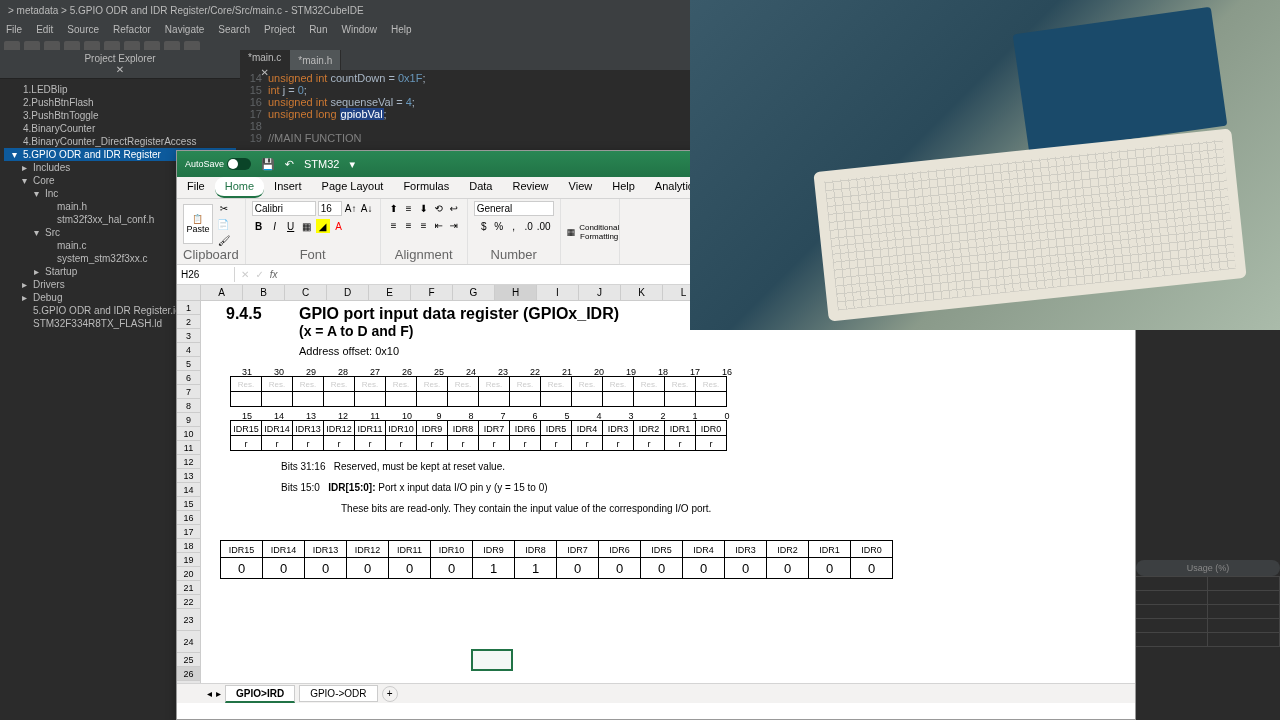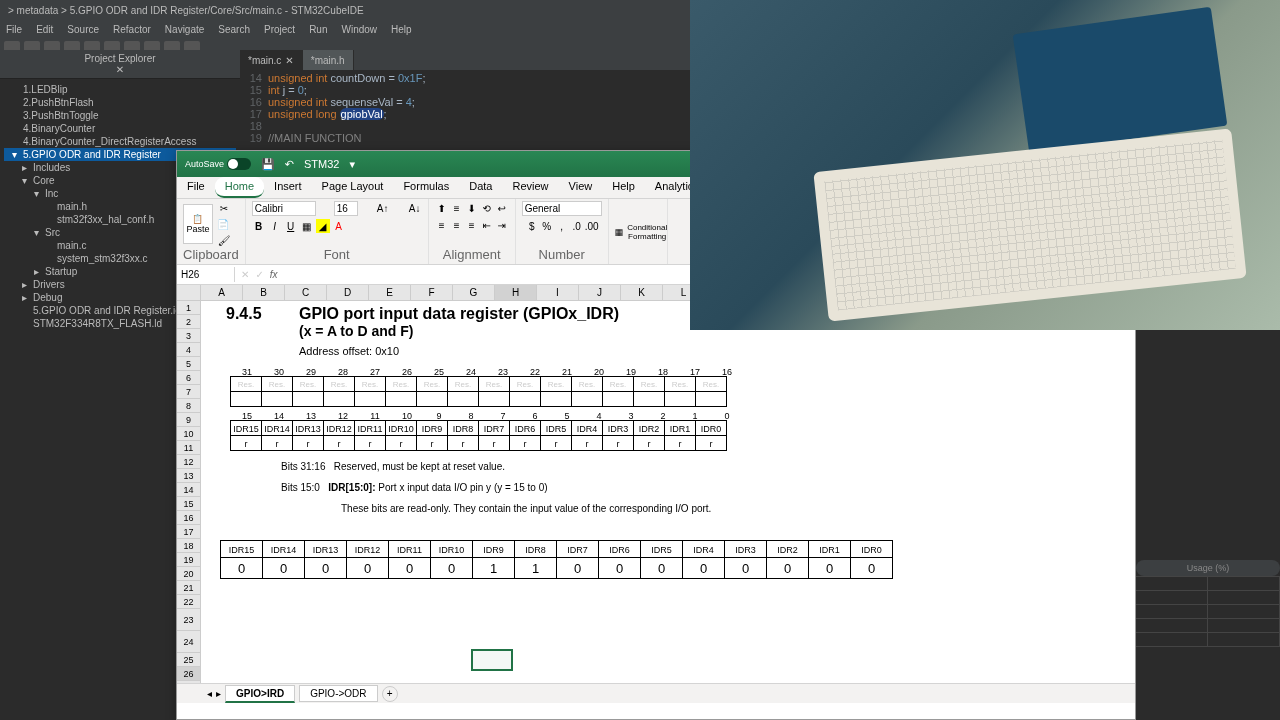--- a/index.html
+++ b/index.html
@@ -20,26 +20,26 @@
 .tree-item.indent1 { padding-left: 18px; }
 .tree-item.indent2 { padding-left: 30px; }
 .tree-item.indent3 { padding-left: 42px; }
 .tree-item.selected { background: #0d5a9c; color: #fff; }
 .tree-arrow { width: 8px; display: inline-block; }
 
 
 .code-area { position: absolute; left: 240px; top: 50px; width: 450px; height: 100px; background: #2b2b2b; }
 .tab-row { height: 20px; background: #3c3f41; display: flex; }
 .code-tab { padding: 2px 8px; font-size: 10px; color: #bbb; background: #515658; display: flex; align-items: center; gap: 4px; border-right: 1px solid #2b2b2b; }
-.code-tab.active { background: #2b2b2b; }
+.code-tab.active { background: #2b2b2b; flex-direction: column; }
 .code-lines { padding: 2px 4px; font-family: Consolas, monospace; font-size: 11px; color: #a9b7c6; }
 .line { display: flex; }
 .line-num { width: 24px; text-align: right; color: #606366; padding-right: 6px; }
 .kw { color: #cc7832; } .num { color: #6897bb; } .cmt { color: #808080; }
-.highlighted { background: #214283; color: #fff; padding: 0 1px; border-radius: 6px; }
+.highlighted { background: #214283; color: #fff; padding: 0 1px; }
 
 
 .excel { position: absolute; left: 176px; top: 150px; width: 960px; height: 570px; background: #fff; border: 1px solid #999; box-shadow: 0 2px 10px rgba(0,0,0,.3); }
 .excel-title { height: 26px; background: linear-gradient(#2a8754,#217346); color: #fff; font-size: 11px; display: flex; align-items: center; padding: 0 8px; gap: 10px; }
 .autosave { font-size: 9px; display: flex; align-items: center; gap: 3px; }
 .toggle { width: 24px; height: 12px; background: #0a4428; border-radius: 6px; position: relative; }
 .toggle::after { content:''; position:absolute; width:10px; height:10px; background:#fff; border-radius:50%; top:1px; left:1px; }
 .excel-search { margin-left: auto; background: rgba(255,255,255,0.2); padding: 2px 8px; border-radius: 2px; font-size: 10px; width: 140px; color: #ddd; }
 
 .excel-tabs { height: 22px; background: #f3f2f1; border-bottom: 1px solid #d4d4d4; display: flex; font-size: 11px; }
@@ -240,21 +240,21 @@
         <div style="display:flex;flex-direction:column;gap:2px">
           <div class="ribbon-btn">✂</div>
           <div class="ribbon-btn">📄</div>
           <div class="ribbon-btn">🖌</div>
         </div>
       </div>
       <div class="ribbon-group-label">Clipboard</div>
     </div>
     <div class="ribbon-group">
       <div class="ribbon-content" style="flex-direction:column;align-items:flex-start;gap:3px">
-        <div style="display:flex;gap:18px">
+        <div style="display:flex;gap:2px">
           <input class="font-select" value="Calibri" style="">
           <input class="font-size" value="16" style="">
           <span class="ribbon-btn">A↑</span>
           <span class="ribbon-btn">A↓</span>
         </div>
         <div style="display:flex;gap:2px">
           <span class="ribbon-btn">
               <b>B</b>
             </span>
           <span class="ribbon-btn">

